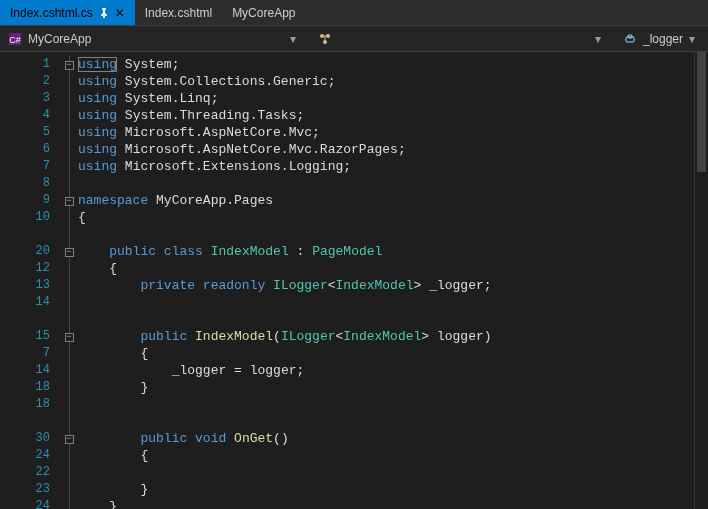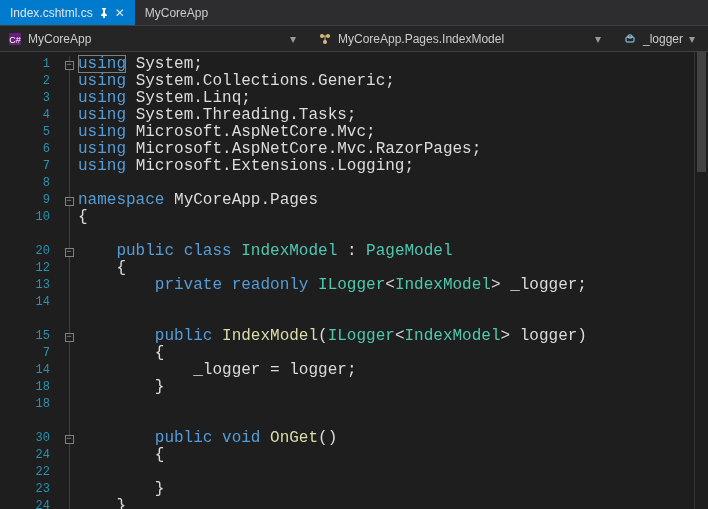--- a/index.html
+++ b/index.html
@@ -1,35 +1,35 @@
 <!DOCTYPE html>
 <html><head>
 <meta charset="utf-8">
 <style>
   * { margin:0; padding:0; box-sizing:border-box; }
   html,body { width:708px; height:509px; background:#1e1e1e; font-family:Consolas,'Courier New',monospace; font-size:13px; color:#dcdcdc; overflow:hidden; }
   .tabbar { display:flex; align-items:stretch; background:#2d2d30; height:26px; border-bottom:1px solid #3f3f46; user-select:none; }
   .tab { display:flex; align-items:center; padding:0 10px; font-family:'Segoe UI',Arial,sans-serif; font-size:12px; color:#cccccc; cursor:pointer; }
-  .tab.active { background:#007acc; color:#e5e5e5; }
+  .tab.active { background:#007acc; color:#000000; }
   .tab .pin { margin-left:6px; font-size:10px; }
   .tab .close { margin-left:6px; font-size:12px; }
   .navbar { display:flex; align-items:center; background:#252526; height:26px; border-bottom:1px solid #3f3f46; font-family:'Segoe UI',Arial,sans-serif; font-size:12px; color:#cccccc; user-select:none; }
   .nav-seg { display:flex; align-items:center; padding:0 8px; height:100%; cursor:pointer; }
   .nav-icon { width:14px; height:14px; margin-right:6px; display:inline-flex; align-items:center; justify-content:center; }
   .chev { margin-left:auto; padding:0 6px; color:#999; cursor:pointer; }
   .nav-sep { width:1px; height:16px; background:#3f3f46; }
   .editor { display:flex; width:100%; height:calc(100% - 52px); background:#1e1e1e; }
   .gutter { width:60px; background:#1e1e1e; text-align:right; padding-top:4px; }
   .gutter .ln { height:17px; line-height:17px; padding-right:10px; color:#2b91af; font-size:12px; position:relative; }
   .fold-col { width:18px; padding-top:4px; }
   .fold-col .fc { height:17px; line-height:17px; text-align:center; color:#a0a0a0; font-size:10px; cursor:pointer; position:relative; }
   .fold-col .fc.line::before { content:""; position:absolute; left:50%; top:0; bottom:0; width:1px; background:#404040; }
   .fold-col .fc .box { display:inline-block; width:9px; height:9px; border:1px solid #808080; background:#1e1e1e; line-height:7px; font-size:9px; text-align:center; color:#a0a0a0; position:relative; z-index:1; }
   .code { flex:1; padding-top:4px; white-space:pre; overflow:hidden; }
-  .code .cl { height:17px; line-height:17px; font-size:16px; }
+  .code .cl { height:17px; line-height:17px; font-size:13px; }
   .kw { color:#569cd6; }
   .typ { color:#4ec9b0; }
   .id { color:#dcdcdc; }
   .mth { color:#dcdcaa; }
   .pl { color:#dcdcdc; }
   .punct { color:#dcdcdc; }
   .ns { color:#dcdcdc; }
   .scrollbar { position:absolute; right:0; top:52px; bottom:0; width:14px; background:#1e1e1e; border-left:1px solid #333; }
   .scroll-thumb { position:absolute; left:2px; right:2px; top:0; height:120px; background:#424242; }
   svg { display:block; }
@@ -39,20 +39,23 @@
 
 <div class="tabbar">
   <div class="tab active">
     <span>Index.cshtml.cs</span>
     <span class="pin">
       <svg width="10" height="10" viewBox="0 0 10 10">
           <path d="M3 0h4v1l-1 1v3l2 2v1H6v2H4V8H2V7l2-2V2L3 1z" fill="#fff"></path>
         </svg>
     </span>
     <span class="close">✕</span>
+  </div>
+  <div class="tab">
+    <span>Index.cshtml</span>
   </div>
   <div class="tab">
     <span>MyCoreApp</span>
   </div>
 </div>
 
 <div class="navbar">
   <div class="nav-seg" style="flex:0 0 310px">
     <span class="nav-icon">
       <svg width="14" height="14" viewBox="0 0 14 14">
@@ -66,21 +69,20 @@
   <div class="nav-sep"></div>
   <div class="nav-seg" style="flex:0 0 305px">
     <span class="nav-icon">
       <svg width="14" height="14" viewBox="0 0 14 14">
           <circle cx="4" cy="4" r="2" fill="#d7ba7d"></circle>
           <circle cx="10" cy="4" r="2" fill="#d7ba7d"></circle>
           <circle cx="7" cy="10" r="2" fill="#d7ba7d"></circle>
           <path d="M4 4L10 4M7 4L7 10" stroke="#d7ba7d" stroke-width="1"></path>
         </svg>
     </span>
-    <span>MyCoreApp.Pages.IndexModel</span>
     <span class="chev">▾</span>
   </div>
   <div class="nav-sep"></div>
   <div class="nav-seg" style="flex:1">
     <span class="nav-icon">
       <svg width="14" height="14" viewBox="0 0 14 14">
           <rect x="3" y="5" width="8" height="5" rx="1" fill="none" stroke="#9cdcfe"></rect>
           <rect x="5" y="3" width="4" height="3" rx="1" fill="none" stroke="#9cdcfe"></rect>
         </svg>
     </span>

